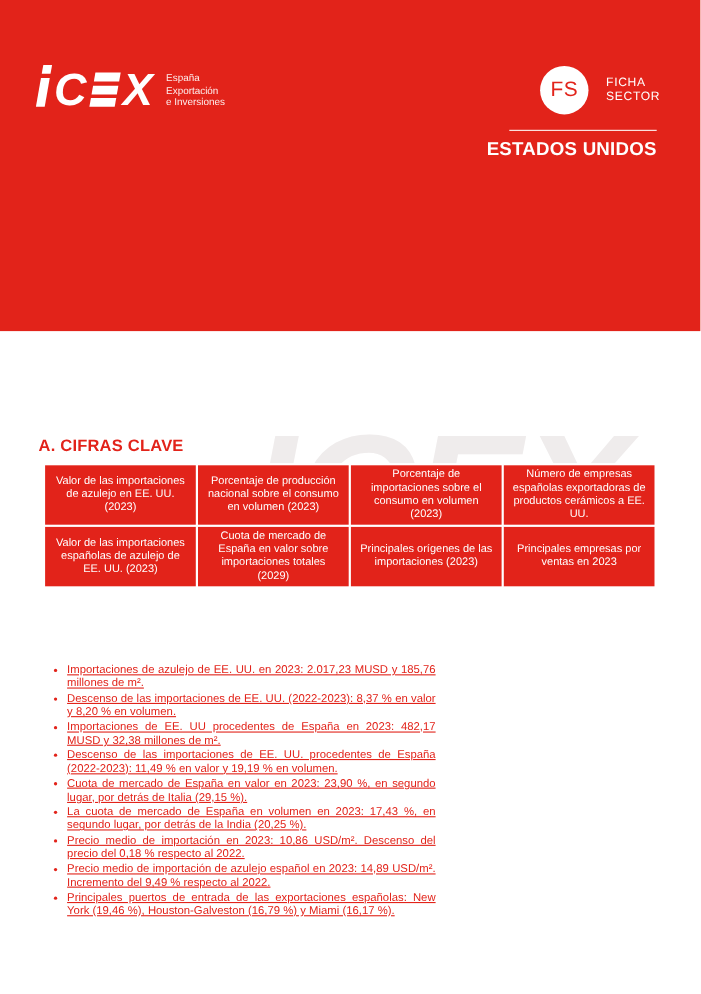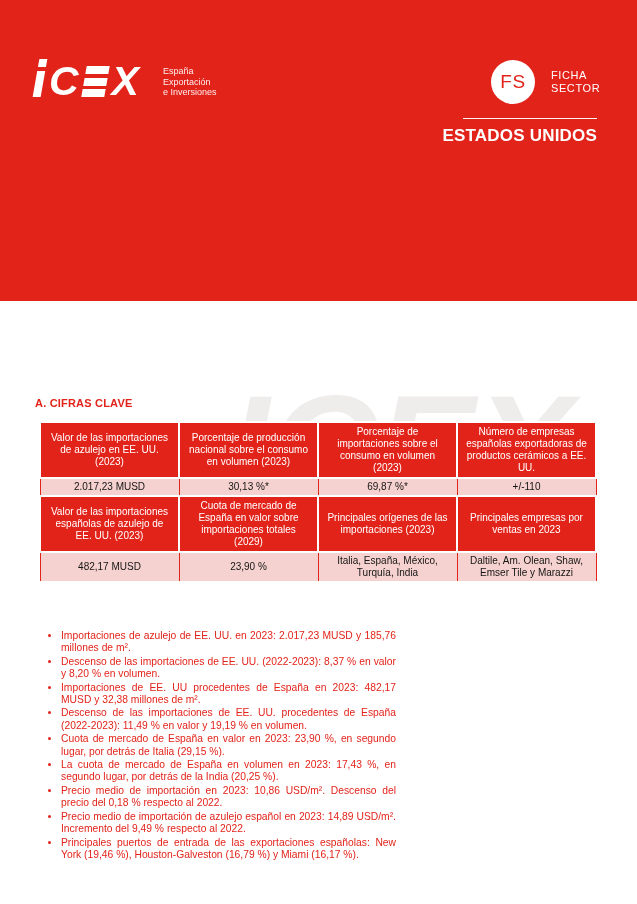--- a/index.html
+++ b/index.html
@@ -17,63 +17,63 @@
   .header{position:absolute;left:0;top:0;width:637px;height:301px;background:var(--red);}
 
   .icex-logo{position:absolute;left:36px;top:59px;display:flex;align-items:flex-end;gap:5px;color:#fff;}
   .icex-i{display:flex;flex-direction:column;gap:4px;transform:skewX(-10deg);}
   .icex-i .dot{width:8px;height:8px;background:#fff;}
   .icex-i .stem{width:8px;height:26px;background:#fff;}
   .icex-letter{font-style:italic;font-weight:700;font-size:41px;line-height:31px;display:block;}
   .icex-e{display:flex;flex-direction:column;gap:3.5px;transform:skewX(-10deg);}
   .icex-e .bar{width:23px;height:8px;background:#fff;}
 
-  .icex-tagline{position:absolute;left:163px;top:66px;font-size:9px;line-height:10.5px;
+  .icex-tagline{position:absolute;left:151px;top:66px;font-size:9px;line-height:10.5px;
                 color:rgba(255,255,255,0.92);}
 
   .fs-badge{position:absolute;left:491px;top:60px;width:44px;height:44px;border-radius:50%;
             background:#fff;display:flex;align-items:center;justify-content:center;}
   .fs-badge span{color:var(--red);font-weight:400;font-size:19px;letter-spacing:0.5px;}
   .fs-label{position:absolute;left:551px;top:69px;color:#fff;font-size:11px;line-height:13px;
             letter-spacing:0.6px;}
   .header-divider{position:absolute;left:463px;top:118px;width:134px;height:1px;
                   background:rgba(255,255,255,0.95);}
   .country{position:absolute;left:357px;top:126px;width:240px;text-align:right;color:#fff;
            font-size:17px;font-weight:700;letter-spacing:0.2px;}
   .page-title{position:absolute;left:34px;top:218px;color:#fff;font-size:34px;font-weight:400;
               letter-spacing:-0.2px;}
 
   
   .watermark{position:absolute;left:228px;top:388px;font-size:148px;line-height:120px;
              font-weight:700;font-style:italic;color:var(--wm);z-index:0;user-select:none;}
 
   
-  .section-heading{position:absolute;left:35px;top:397px;color:var(--red);font-size:11px;
+  .section-heading{position:absolute;left:35px;top:397px;color:var(--red);font-size:15px;
                    font-weight:700;z-index:1;letter-spacing:0.2px;}
 
   .kpi-table{position:absolute;left:39px;top:421px;width:558px;border-collapse:collapse;
              table-layout:fixed;z-index:1;}
   .kpi-table th,.kpi-table td{font-weight:400;text-align:center;vertical-align:middle;}
   .kpi-table th{background:var(--red);color:#fff;font-size:10px;line-height:12px;
                 padding:3px 8px;border:2px solid #fff;}
   .kpi-table td{background:var(--pink);color:#141414;font-size:10px;line-height:12px;
                 padding:2px 8px;border-top:2px solid #fff;border-bottom:2px solid #fff;
                 border-left:1px solid var(--red);border-right:1px solid var(--red);}
   .row-h1 th{height:38px;}
   .row-v1 td{height:18px;}
   .row-h2 th{height:36px;}
   .row-v2 td{height:28px;}
 
   .footnote{position:absolute;left:40px;color:var(--gray);font-size:9.5px;z-index:1;}
   .footnote-1{top:549px;}
   .footnote-2{top:568px;}
 
   
-  .bullets{position:absolute;left:44px;top:630px;width:352px;margin:0;padding:0 0 0 17px;
-           color:var(--red);z-index:1;list-style:disc outside;}
+  .bullets{position:absolute;left:44px;top:604px;width:352px;margin:0;padding:0 0 0 17px;
+           color:var(--red);z-index:1;list-style:disc outside;text-decoration:underline;}
   .bullets li{font-size:10.3px;line-height:12.4px;text-align:justify;margin:0 0 1px 0;}
 </style>
 </head>
 <body>
 
 <div class="page">
 
   <div class="header">
 
     <div class="icex-logo">
@@ -114,37 +114,25 @@
   <div class="section-heading">A. CIFRAS CLAVE</div>
 
   <table class="kpi-table">
     <tbody>
       <tr class="row-h1">
         <th>Valor de las importaciones de azulejo en EE. UU. (2023)</th>
         <th>Porcentaje de producción nacional sobre el consumo en volumen (2023)</th>
         <th>Porcentaje de importaciones sobre el consumo en volumen (2023)</th>
         <th>Número de empresas españolas exportadoras de productos cerámicos a EE. UU.</th>
       </tr>
-      <tr class="row-v1">
-        <td>2.017,23 MUSD</td>
-        <td>30,13 %*</td>
-        <td>69,87 %*</td>
-        <td>+/-110</td>
-      </tr>
       <tr class="row-h2">
         <th>Valor de las importaciones españolas de azulejo de EE. UU. (2023)</th>
         <th>Cuota de mercado de España en valor sobre importaciones totales (2029)</th>
         <th>Principales orígenes de las importaciones (2023)</th>
         <th>Principales empresas por ventas en 2023</th>
-      </tr>
-      <tr class="row-v2">
-        <td>482,17 MUSD</td>
-        <td>23,90 %</td>
-        <td>Italia, España, México, Turquía, India</td>
-        <td>Daltile, Am. Olean, Shaw, Emser Tile y Marazzi</td>
       </tr>
     </tbody>
   </table>
 
 
   <ul class="bullets">
     <li>Importaciones de azulejo de EE. UU. en 2023: 2.017,23 MUSD y 185,76 millones de m².</li>
     <li>Descenso de las importaciones de EE. UU. (2022-2023): 8,37 % en valor y 8,20 % en volumen.</li>
     <li>Importaciones de EE. UU procedentes de España en 2023: 482,17 MUSD y 32,38 millones de m².</li>
     <li>Descenso de las importaciones de EE. UU. procedentes de España (2022-2023): 11,49 % en valor y 19,19 % en volumen.</li>

